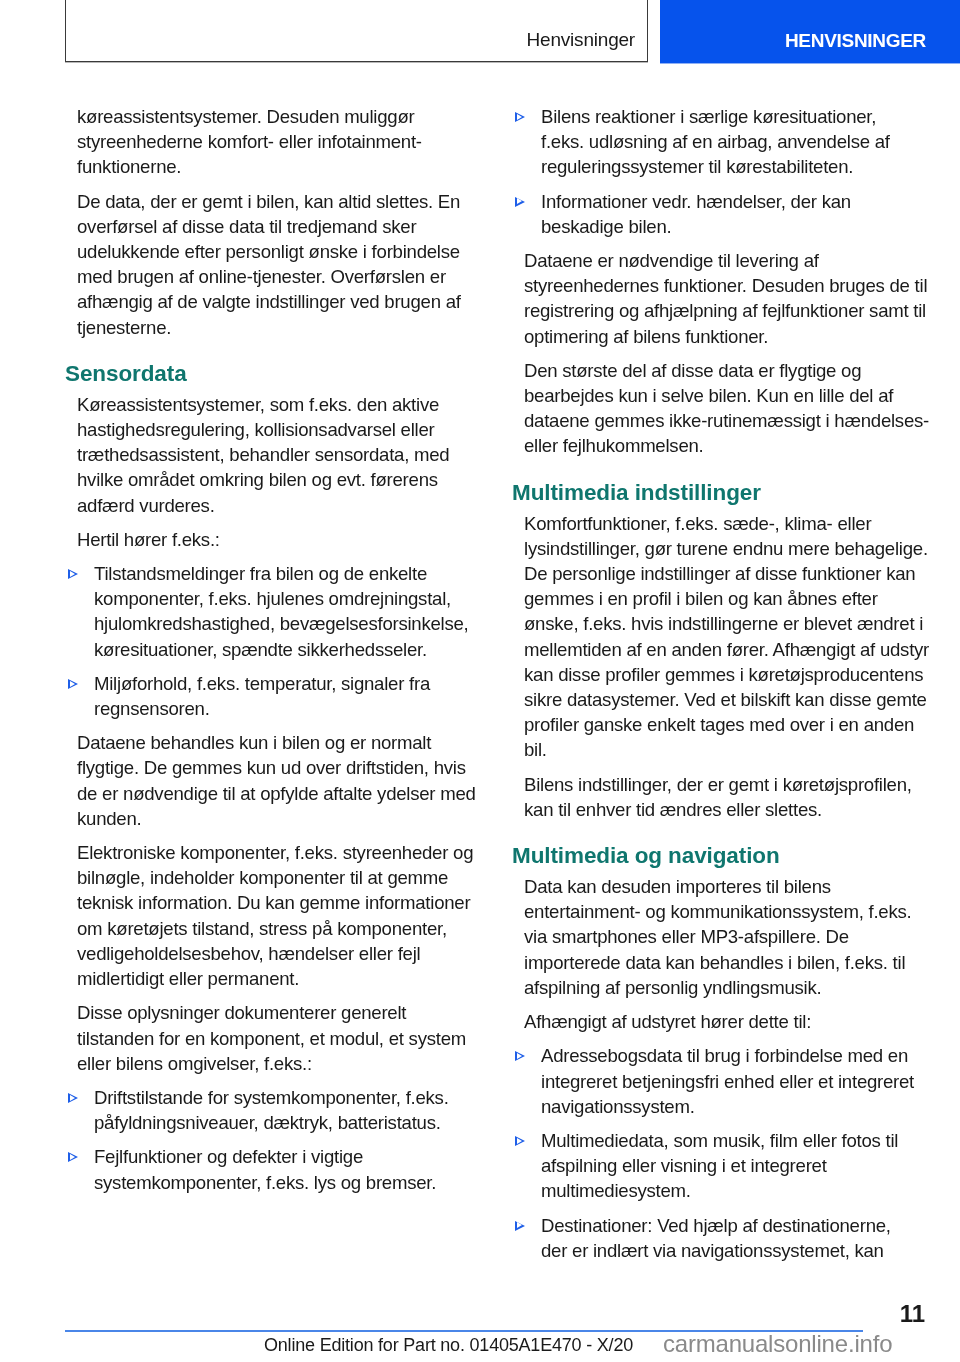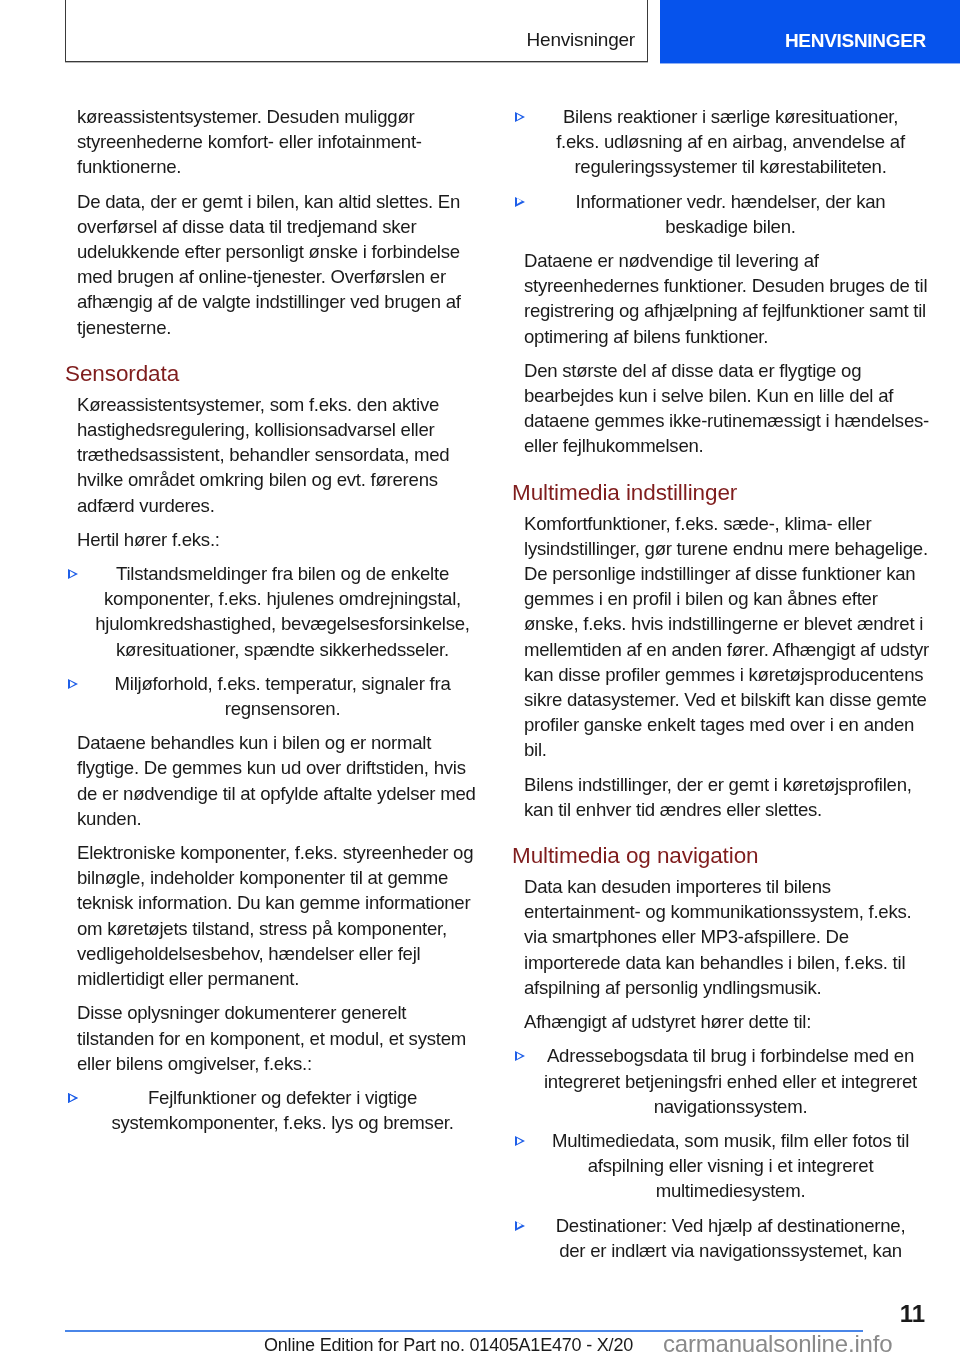--- a/index.html
+++ b/index.html
@@ -62,29 +62,28 @@
     }
     .col-left { left: 65px; width: 418px; }
     .col-right { left: 512px; width: 420px; top: 104px; }
     p.para {
       margin: 0 0 9px 12px;
     }
     h2.section-title {
       margin: 19px 0 3px 0;
       font-size: 22.5px;
       line-height: 30px;
-      font-weight: normal;
-      color: #7f1d1d;
+      font-weight: bold;
+      color: #0f766e;
       letter-spacing: -0.1px;
     }
     ul.bullets {
       list-style: none;
       margin: 0 12px 9px 0;
       padding: 0;
-      text-align: center;
     }
     ul.bullets li {
       position: relative;
       padding-left: 29px;
       margin: 0 0 9px 0;
     }
     .bullet-icon {
       position: absolute;
       left: 3px;
       top: 8px;
@@ -167,20 +166,21 @@
       <span>Miljøforhold, f.eks. temperatur, signaler fra regnsensoren.</span>
     </li>
   </ul>
   <p class="para">Dataene behandles kun i bilen og er normalt flygtige. De gemmes kun ud over driftstiden, hvis de er nødvendige til at opfylde aftalte ydelser med kunden.</p>
 
   <p class="para">Elektroniske komponenter, f.eks. styreenheder og bilnøgle, indeholder komponenter til at gemme teknisk information. Du kan gemme informationer om køretøjets tilstand, stress på komponenter, vedligeholdelsesbehov, hændelser eller fejl midlertidigt eller permanent.</p>
   <p class="para">Disse oplysninger dokumenterer generelt tilstanden for en komponent, et modul, et system eller bilens omgivelser, f.eks.:</p>
   <ul class="bullets">
     <li>
       <span class="bullet-icon"></span>
+      <span>Driftstilstande for systemkomponenter, f.eks. påfyldningsniveauer, dæktryk, batteristatus.</span>
     </li>
     <li>
       <span class="bullet-icon"></span>
       <span>Fejlfunktioner og defekter i vigtige systemkomponenter, f.eks. lys og bremser.</span>
     </li>
   </ul>
 </div>
 
 <div class="col col-right">
   <ul class="bullets">

